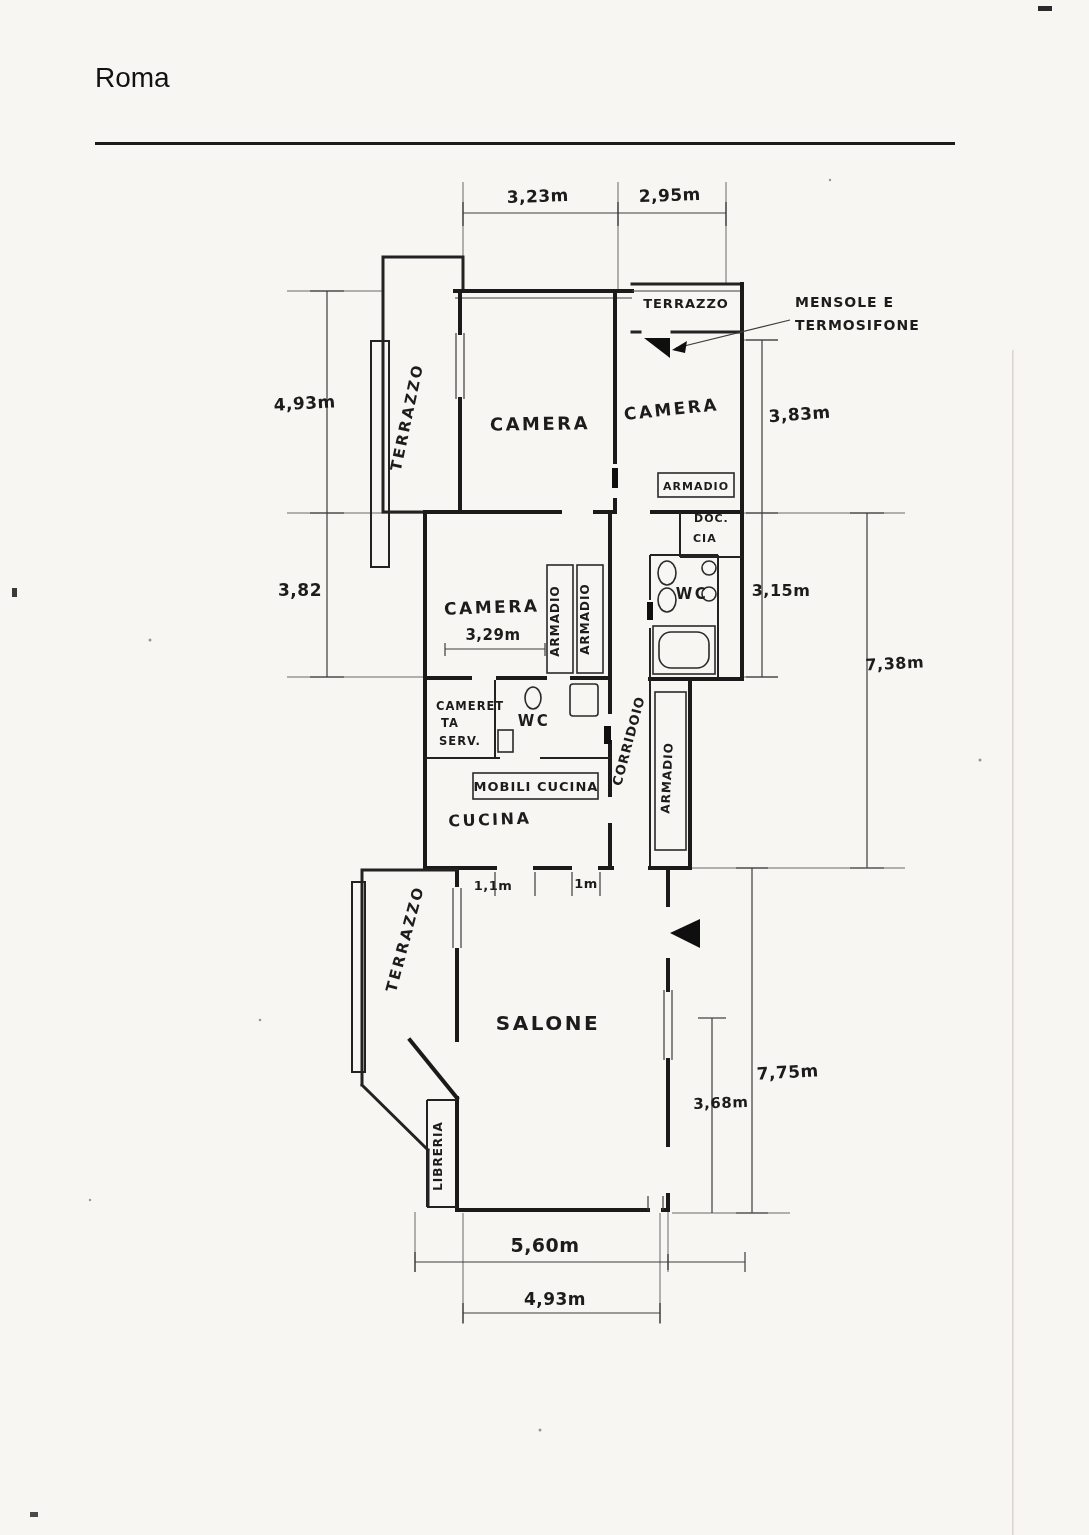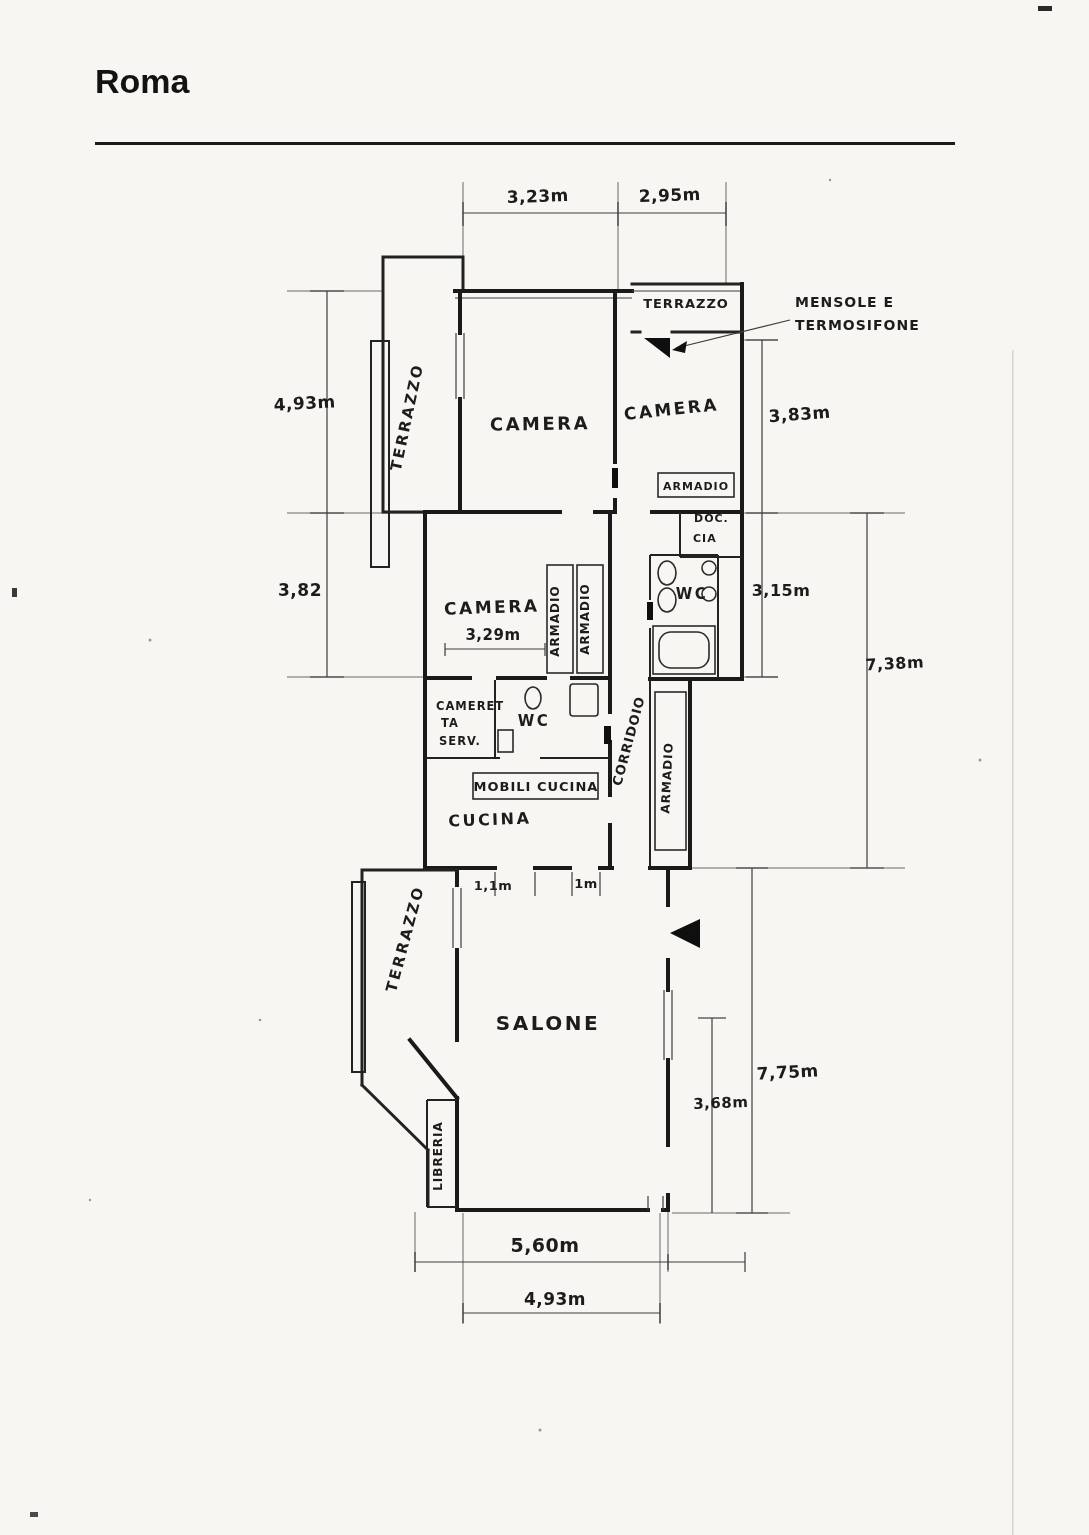--- a/index.html
+++ b/index.html
@@ -9,21 +9,21 @@
     font-family:"Liberation Sans", sans-serif;
     position:relative;
     overflow:hidden;
   }
   .title-row{
     position:absolute;left:95px;top:62px;
     display:flex;align-items:baseline;gap:44px;
     color:#121212;
   }
   .title-main{font-size:30px;font-weight:700;letter-spacing:.2px;}
-  .title-city{font-size:34px;font-weight:700;}
+  .title-city{font-size:28px;font-weight:400;}
   .title-rule{
     position:absolute;left:95px;top:142px;width:860px;height:3px;
     background:#1b1b1b;
   }
   svg text{
     font-family:"DejaVu Sans", sans-serif;
     font-weight:700;
     fill:#1c1c1c;
   }
   .room{letter-spacing:2.5px;}

